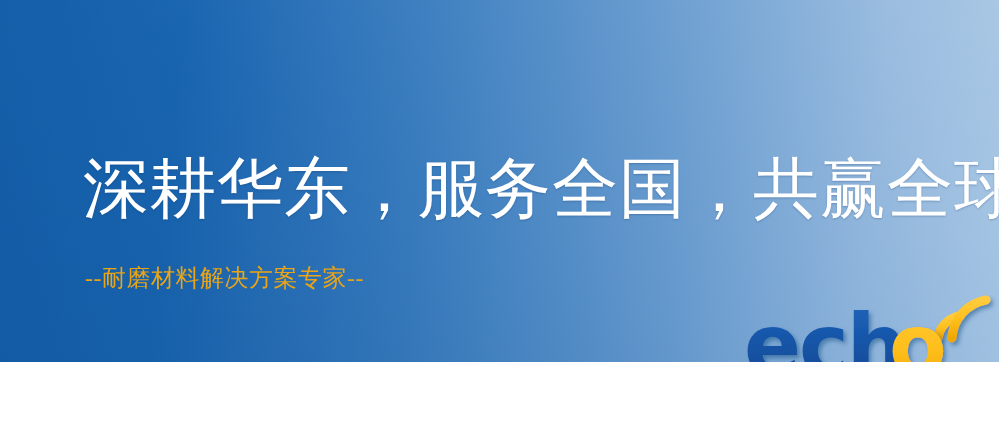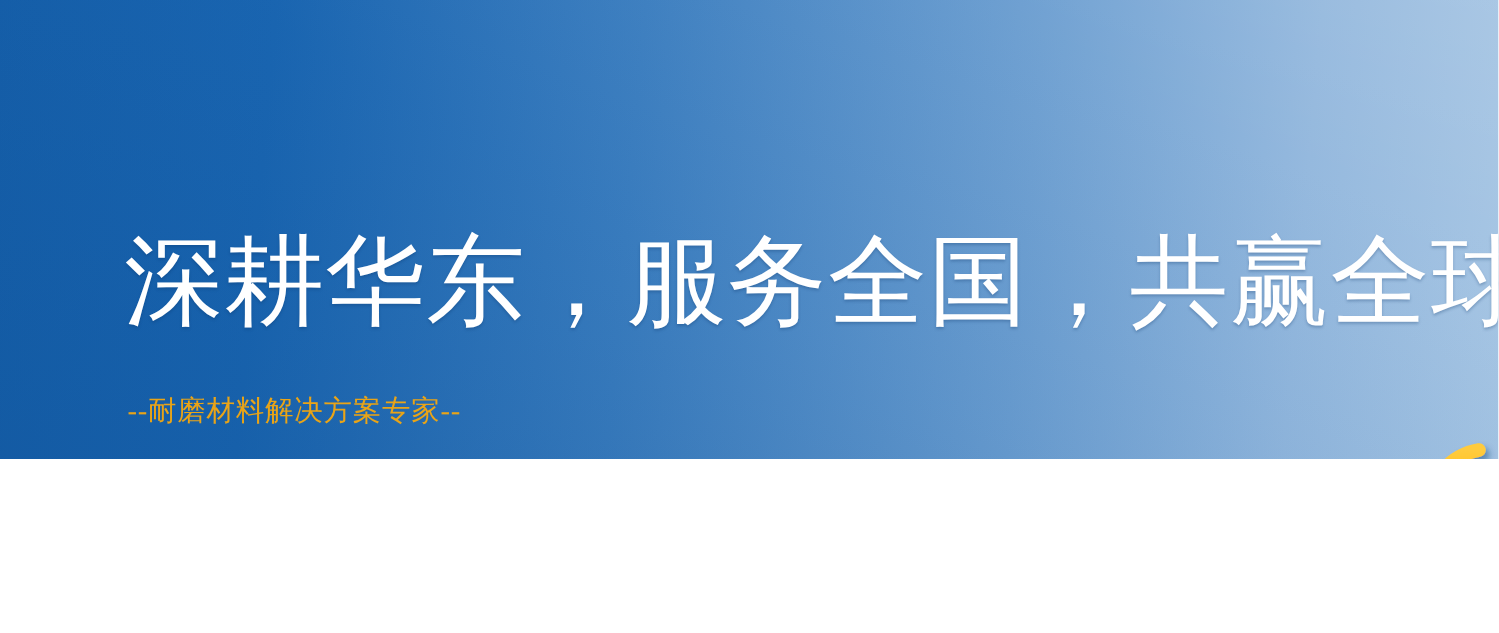--- a/index.html
+++ b/index.html
@@ -5,21 +5,21 @@
 <style>
   html, body {
     margin: 0;
     padding: 0;
     background: #ffffff;
   }
 
   #banner {
     position: relative;
     width: 999px;
-    height: 306px;
+    height: 362px;
     overflow: hidden;
     font-family: "Liberation Sans", sans-serif;
     
     background: linear-gradient(95deg, #1660ab 0%, #1a66b2 18%, #3b7ec0 42%, #6a9dd0 68%, #8fb5dc 86%, #a1c2e2 100%);
   }
 
   
   #banner .bg-diagonal {
     position: absolute;
     inset: 0;
@@ -44,21 +44,21 @@
   }
 
   
   #banner .subtitle {
     position: absolute;
     left: 85px;
     top: 264px;
     margin: 0;
     color: #e9a417;
     font-family: "Liberation Serif", "DejaVu Serif", serif;
-    font-size: 19px;
+    font-size: 24px;
     font-weight: 400;
     line-height: 1.2;
     letter-spacing: 0.5px;
     white-space: nowrap;
     text-align: right;
   }
 
   
   #banner .logo {
     position: absolute;

